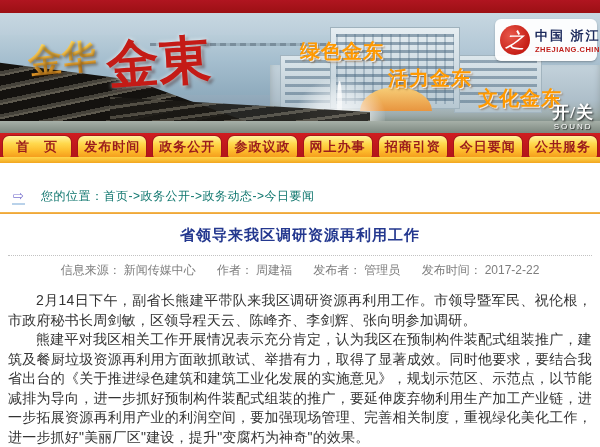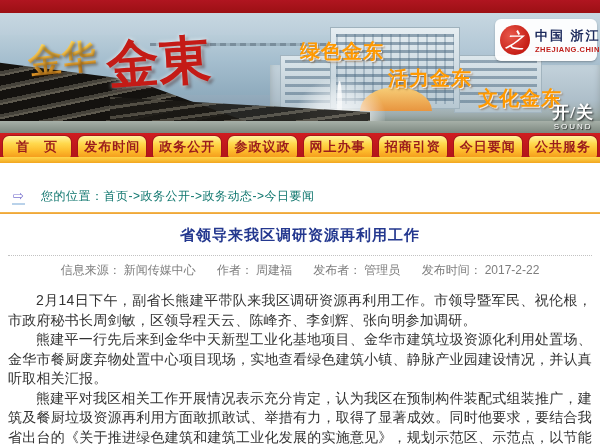--- a/index.html
+++ b/index.html
@@ -175,18 +175,17 @@
     <div class="art-title">省领导来我区调研资源再利用工作</div>
     <hr class="dotted">
     <div class="meta-row">
       <span class="pair"><span class="lbl">信息来源：</span><span>新闻传媒中心</span></span>
       <span class="pair"><span class="lbl">作者：</span><span>周建福</span></span>
       <span class="pair"><span class="lbl">发布者：</span><span>管理员</span></span>
       <span class="pair"><span class="lbl">发布时间：</span><span>2017-2-22</span></span>
     </div>
     <div class="body-text">
       <p>2月14日下午，副省长熊建平带队来我区调研资源再利用工作。市领导暨军民、祝伦根，市政府秘书长周剑敏，区领导程天云、陈峰齐、李剑辉、张向明参加调研。</p>
-      <p>熊建平一行先后来到金华中天新型工业化基地项目、金华市建筑垃圾资源化利用处置场、金华市餐厨废弃物处置中心项目现场，实地查看绿色建筑小镇、静脉产业园建设情况，并认真听取相关汇报。</p>
       <p>熊建平对我区相关工作开展情况表示充分肯定，认为我区在预制构件装配式组装推广，建筑及餐厨垃圾资源再利用方面敢抓敢试、举措有力，取得了显著成效。同时他要求，要结合我省出台的《关于推进绿色建筑和建筑工业化发展的实施意见》，规划示范区、示范点，以节能减排为导向，进一步抓好预制构件装配式组装的推广，要延伸废弃物利用生产加工产业链，进一步拓展资源再利用产业的利润空间，要加强现场管理、完善相关制度，重视绿化美化工作，进一步抓好"美丽厂区"建设，提升"变腐朽为神奇"的效果。</p>
     </div>
   </div>
 
 </div>
 
 </body></html>

